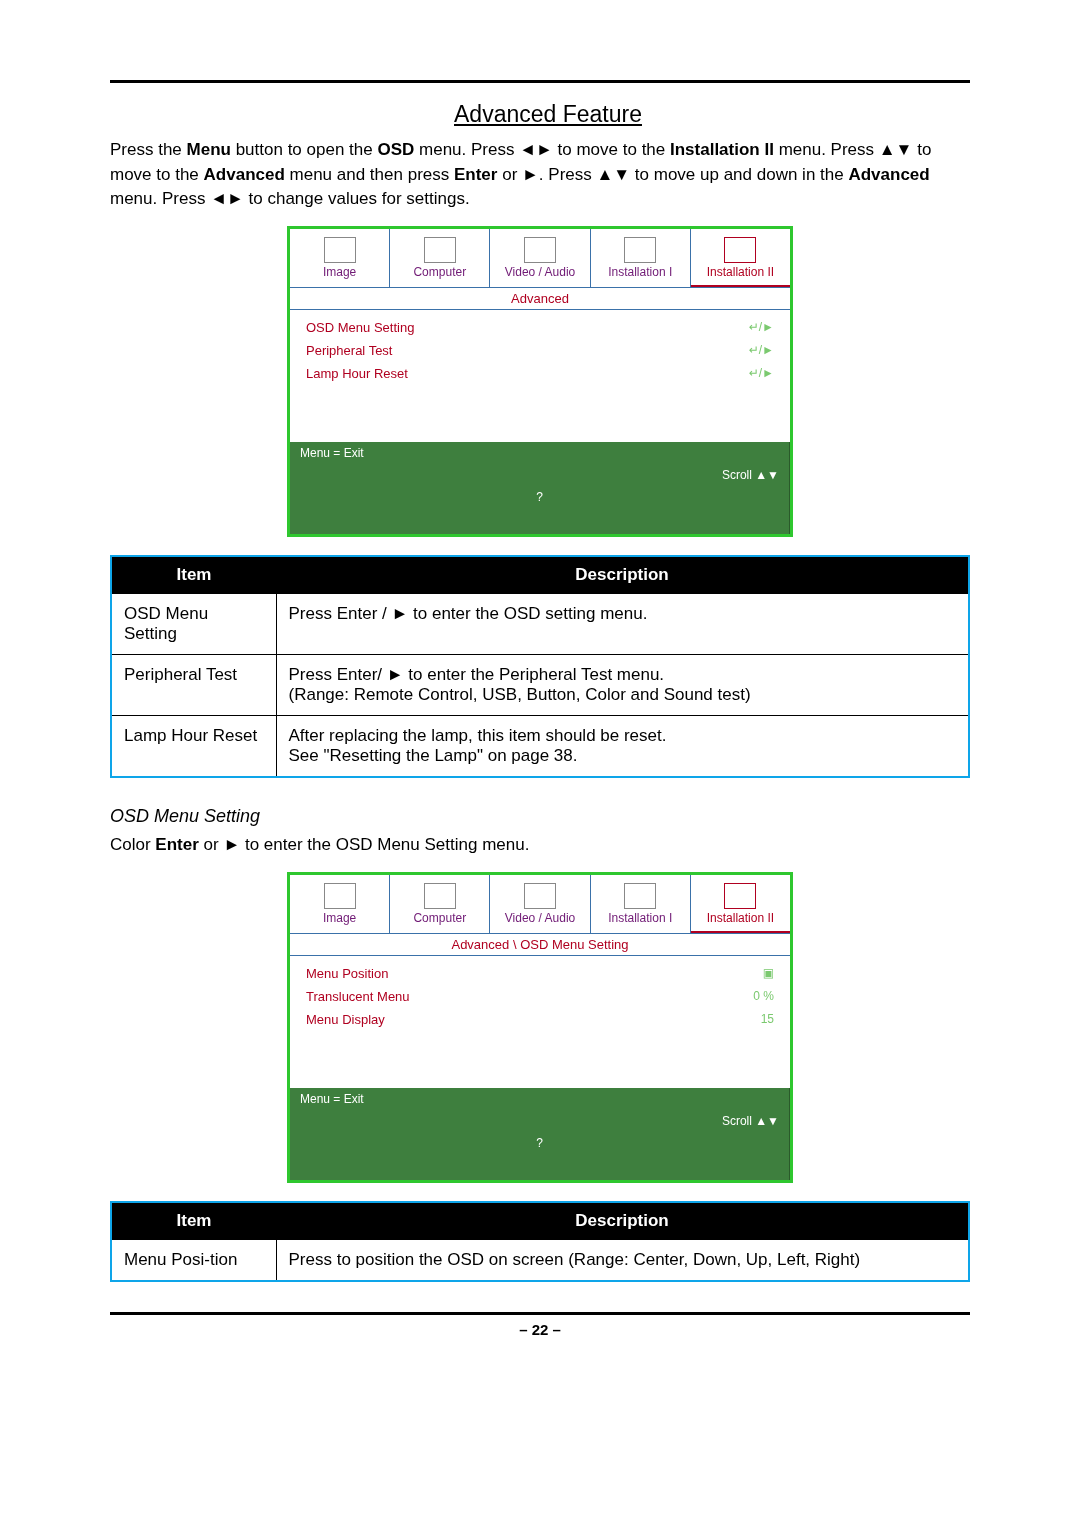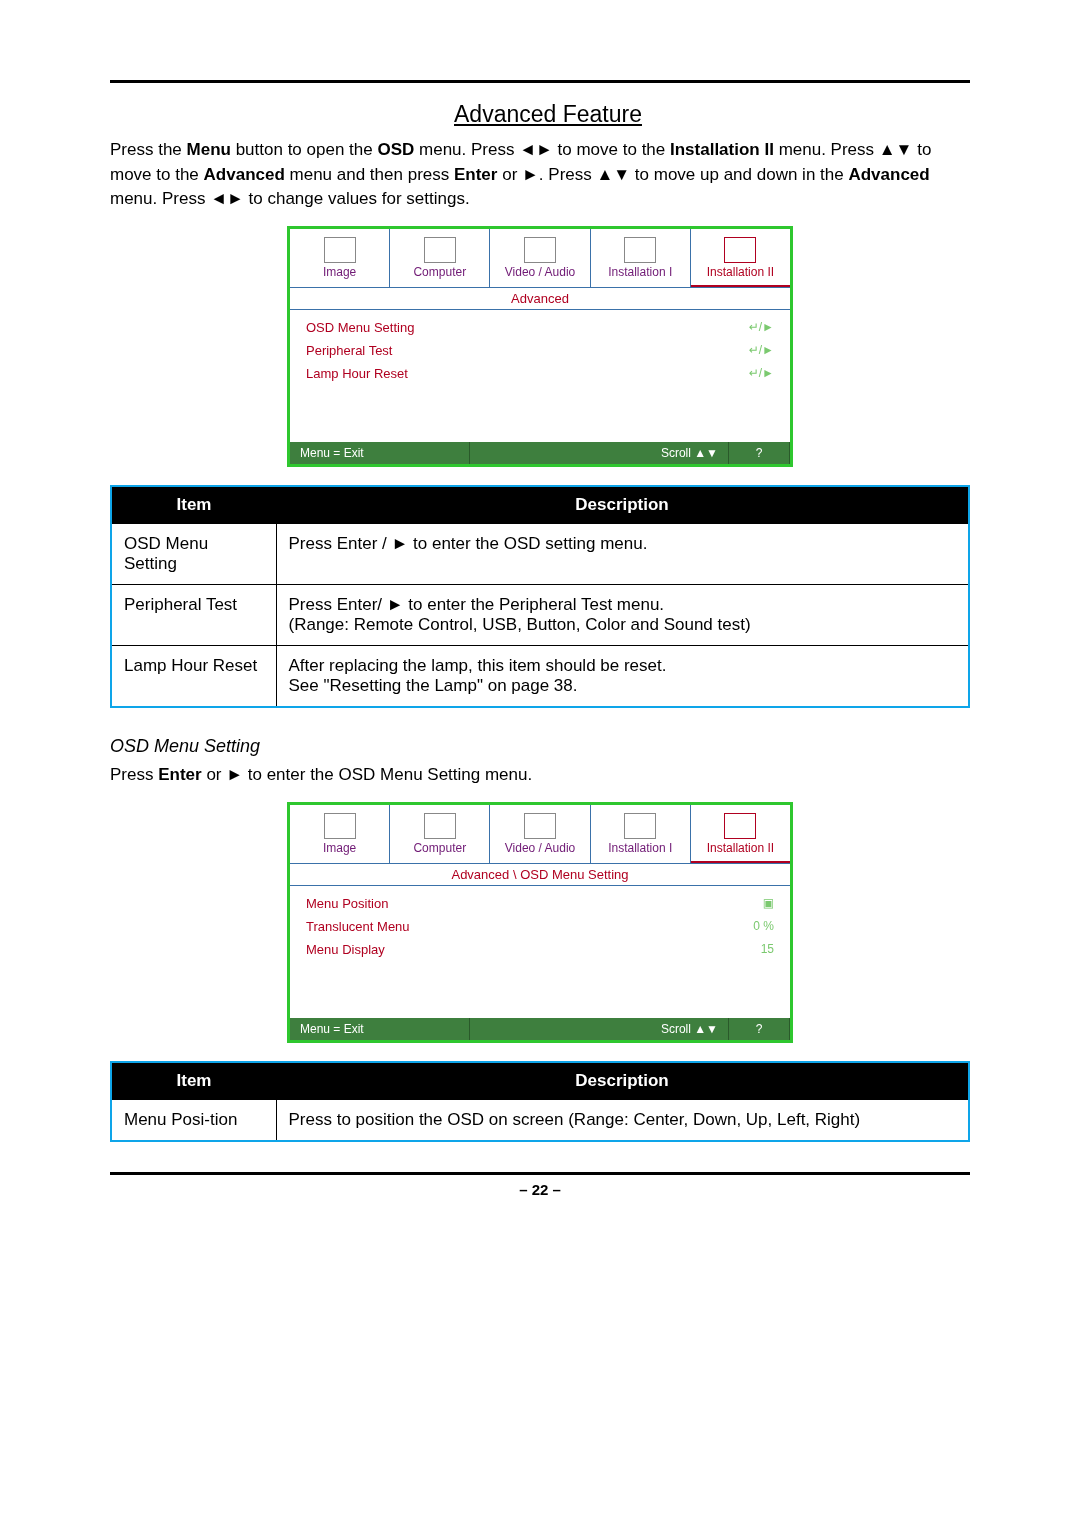--- a/index.html
+++ b/index.html
@@ -71,20 +71,21 @@
     color: #b00020;
     padding: 4px 0;
     font-size: 13px;
   }
   .osd-item .val { color: #7bc96f; font-size: 12px; }
   .osd-footer {
     display: flex;
     background: #3e7f3e;
     color: #fff;
     font-size: 12px;
+    flex-direction: column;
   }
   .osd-footer .cell {
     flex: 1;
     padding: 4px 10px;
     border-right: 1px solid #2a5a2a;
     text-align: left;
   }
   .osd-footer .cell.right { text-align: right; flex: 1.5; }
   .osd-footer .cell.help { flex: 0 0 40px; text-align: center; }
 
@@ -196,21 +197,21 @@
     <tr>
       <td>Lamp Hour Reset</td>
       <td style="white-space:pre-line">After replacing the lamp, this item should be reset.
 See "Resetting the Lamp" on page 38.</td>
     </tr>
   </tbody>
     </table>
 
   <div class="sub-heading">OSD Menu Setting</div>
   <div class="para">
-    <span>Press </span><b>Enter</b><span> or ► to enter the OSD Menu Setting menu.</span>
+    <span>Color </span><b>Enter</b><span> or ► to enter the OSD Menu Setting menu.</span>
   </div>
 
   <div class="osd-box">
     <div class="osd-tabs">
       <div class="osd-tab"><div class="ico">
             <div class="tab-ico"></div>
           </div><span>Image</span></div>
       <div class="osd-tab"><div class="ico">
             <div class="tab-ico"></div>
           </div><span>Computer</span></div>

